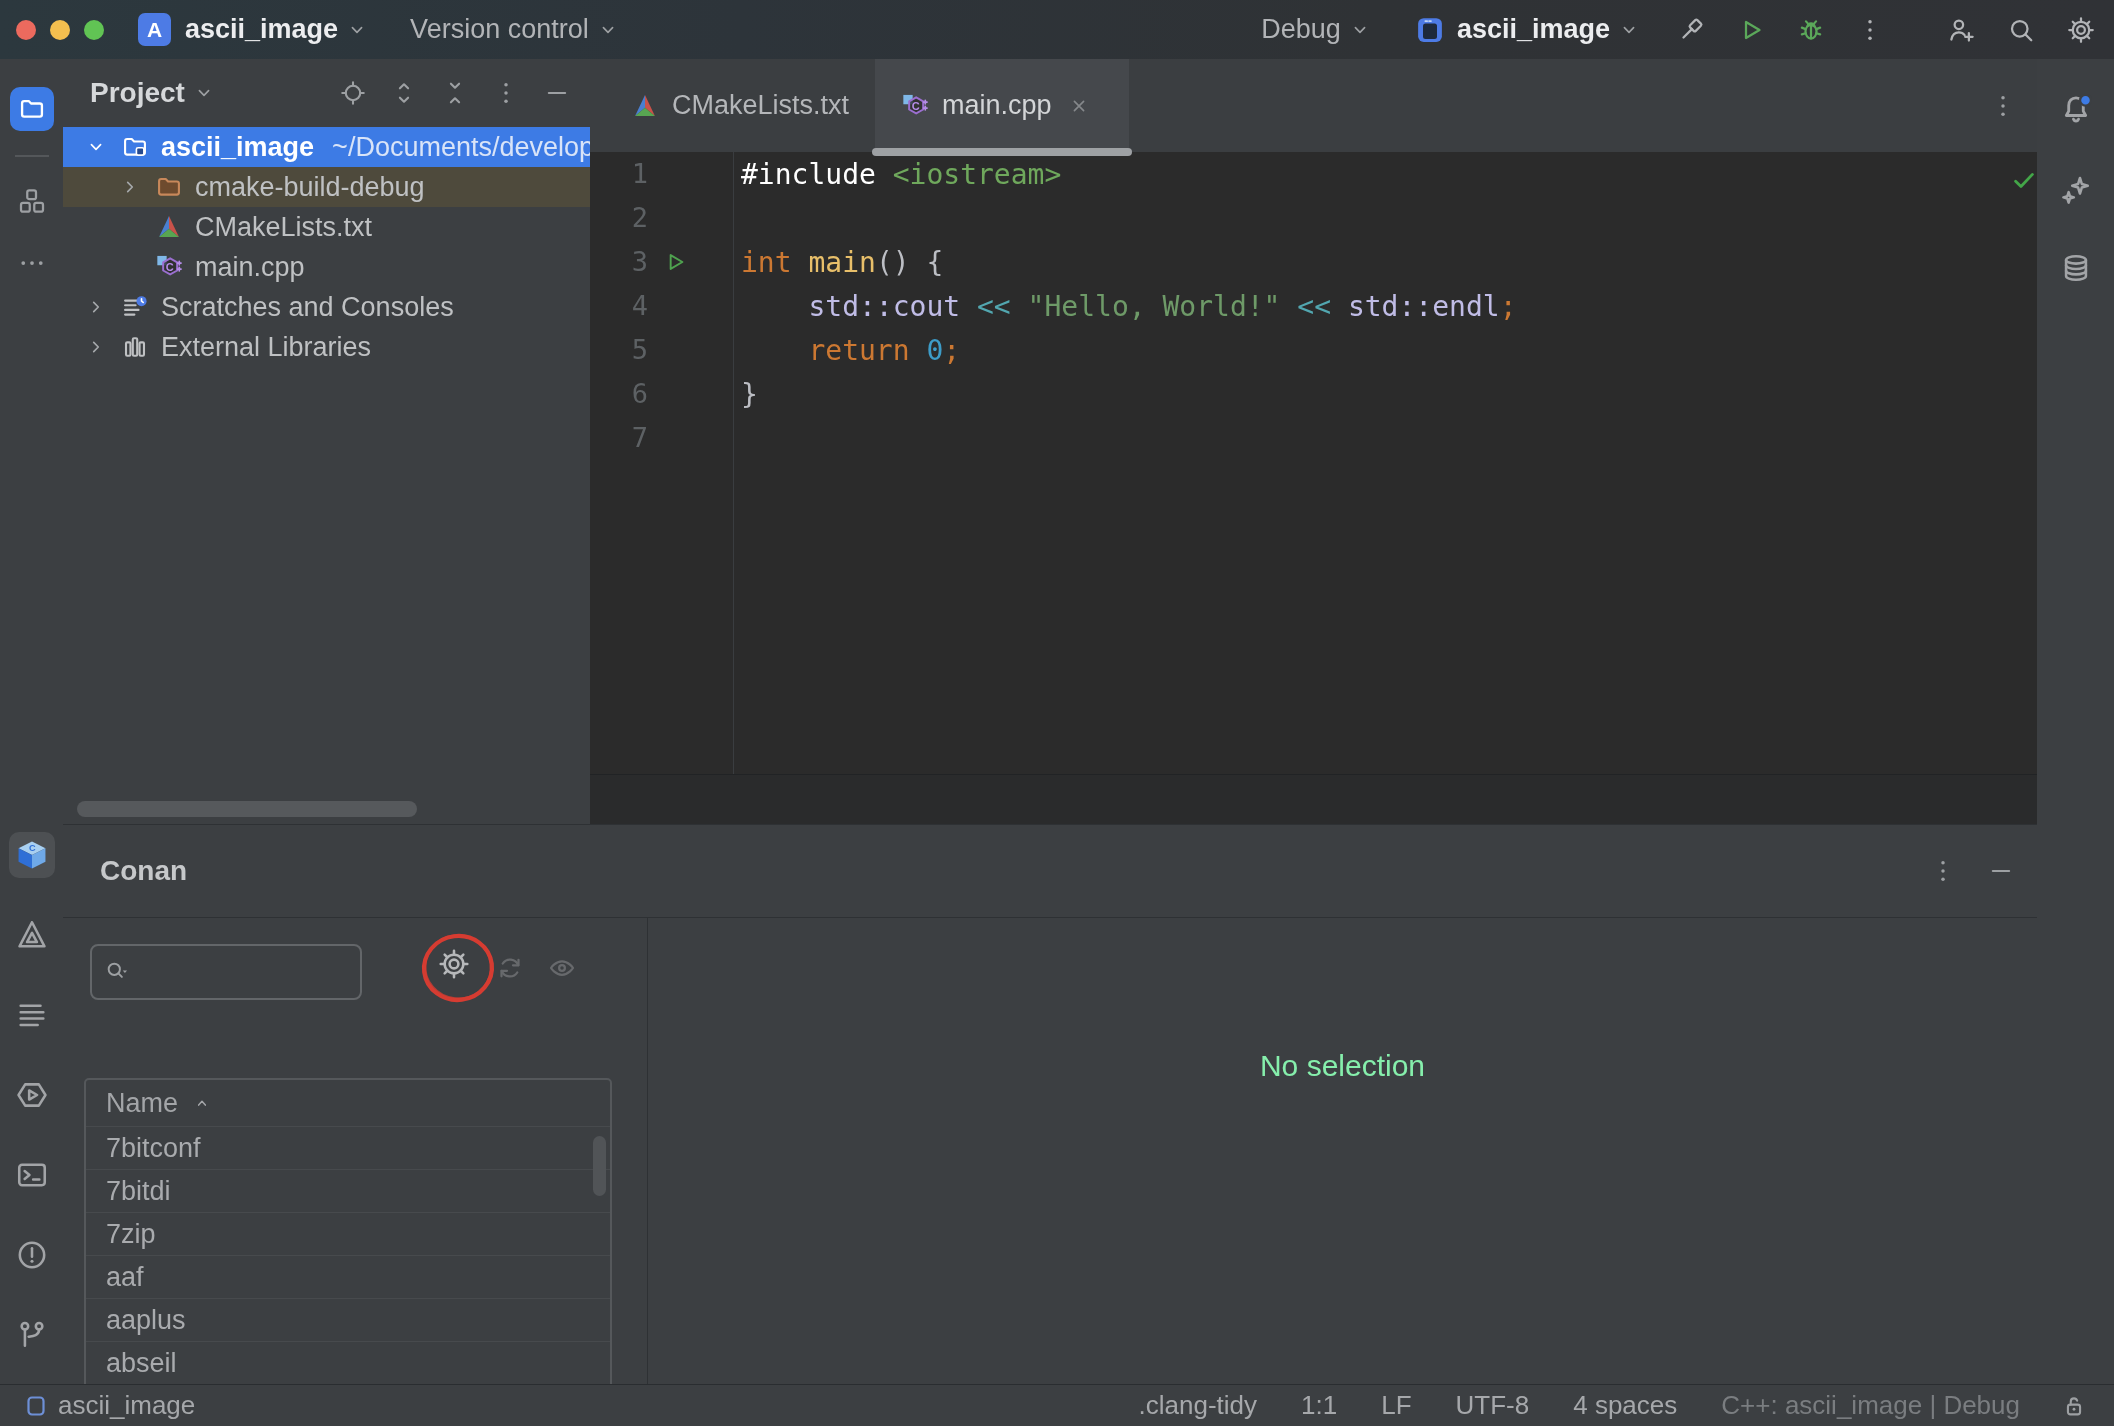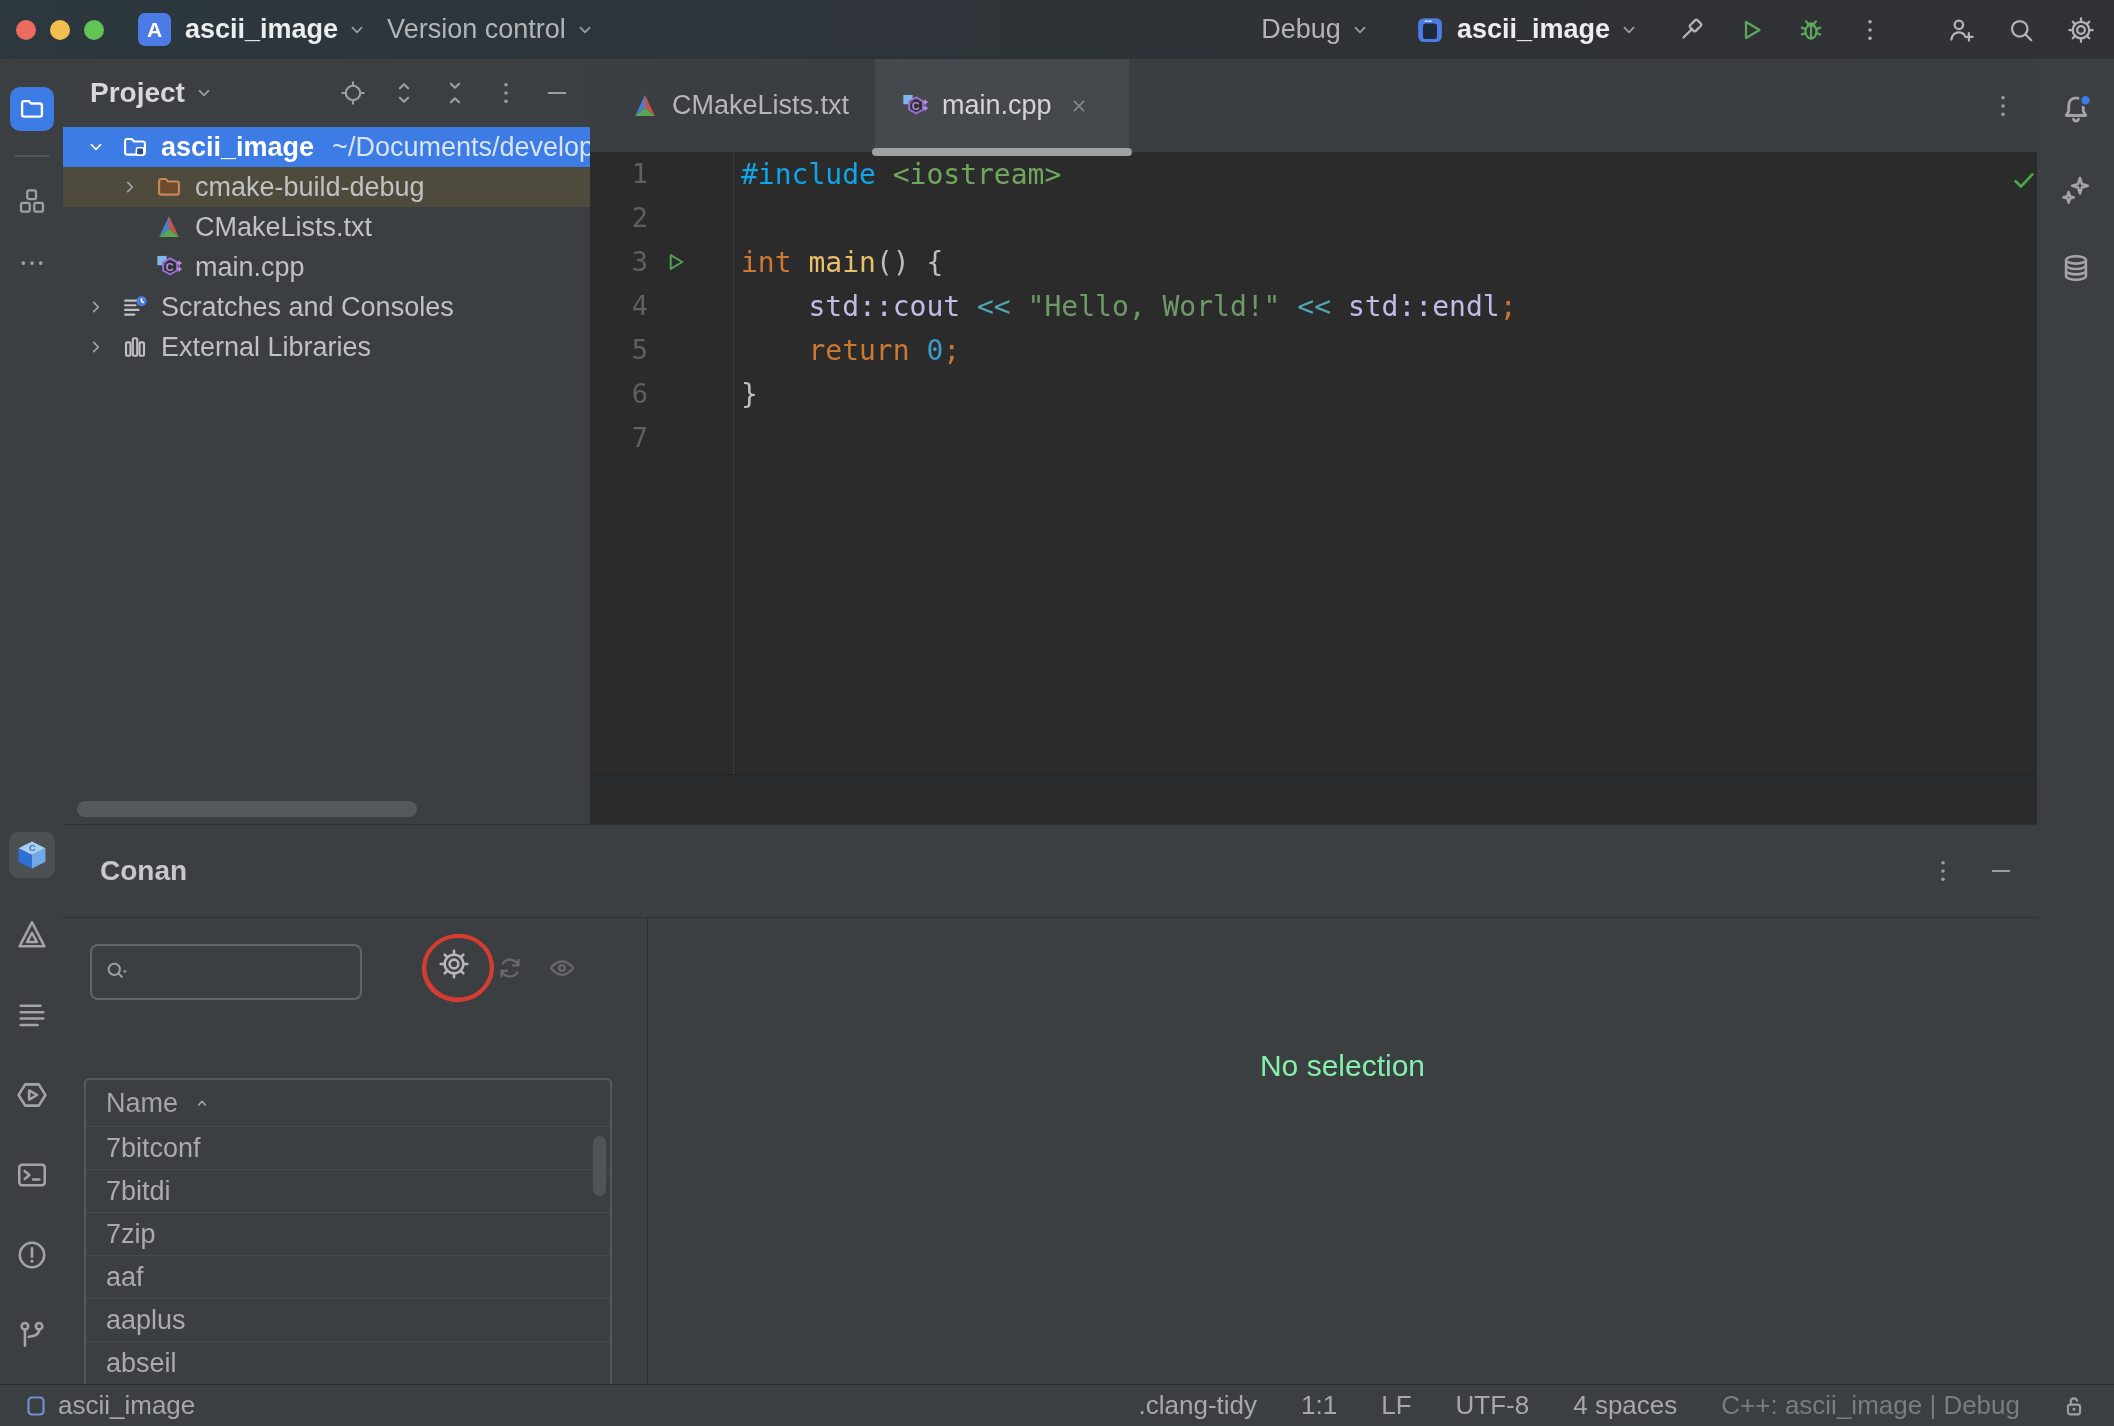--- a/index.html
+++ b/index.html
@@ -119,21 +119,21 @@
     </div>
     <div class="app-badge">A</div>
     <div class="tb-item">
       <span class="tb-name">ascii_image</span>
       <span class="chev ic s22">
           <svg viewBox="0 0 24 24">
             <path d="M7 9.5l5 5 5-5"></path>
           </svg>
         </span>
     </div>
-    <div class="tb-item" style="margin-left:19px">
+    <div class="tb-item" style="margin-left:42px">
       <span>Version control</span>
       <span class="chev ic s22">
           <svg viewBox="0 0 24 24">
             <path d="M7 9.5l5 5 5-5"></path>
           </svg>
         </span>
     </div>
     <div class="tb-right">
       <div class="tb-item">
         <span>Debug</span>
@@ -471,21 +471,21 @@
             <circle cx="12" cy="19" r="1.5" fill="currentColor" stroke="none"></circle>
           </svg>
         </div>
       </div>
     <div class="code" id="code">
       <div class="gutter-line"></div>
     <div class="code-line">
           <div class="gut">
             <span class="num">1</span>
           </div>
-          <span class="ctext"><span style="color:#0ea5e9">#include</span><span style="color:#BCBEC4"> </span><span style="color:#6FA85C">&lt;iostream&gt;</span></span>
+          <span class="ctext"><span style="color:#ffffff">#include</span><span style="color:#BCBEC4"> </span><span style="color:#6FA85C">&lt;iostream&gt;</span></span>
         </div>
         <div class="code-line">
           <div class="gut">
             <span class="num">2</span>
           </div>
           <span class="ctext"></span>
         </div>
         <div class="code-line">
           <div class="gut">
             <span class="num">3</span>

